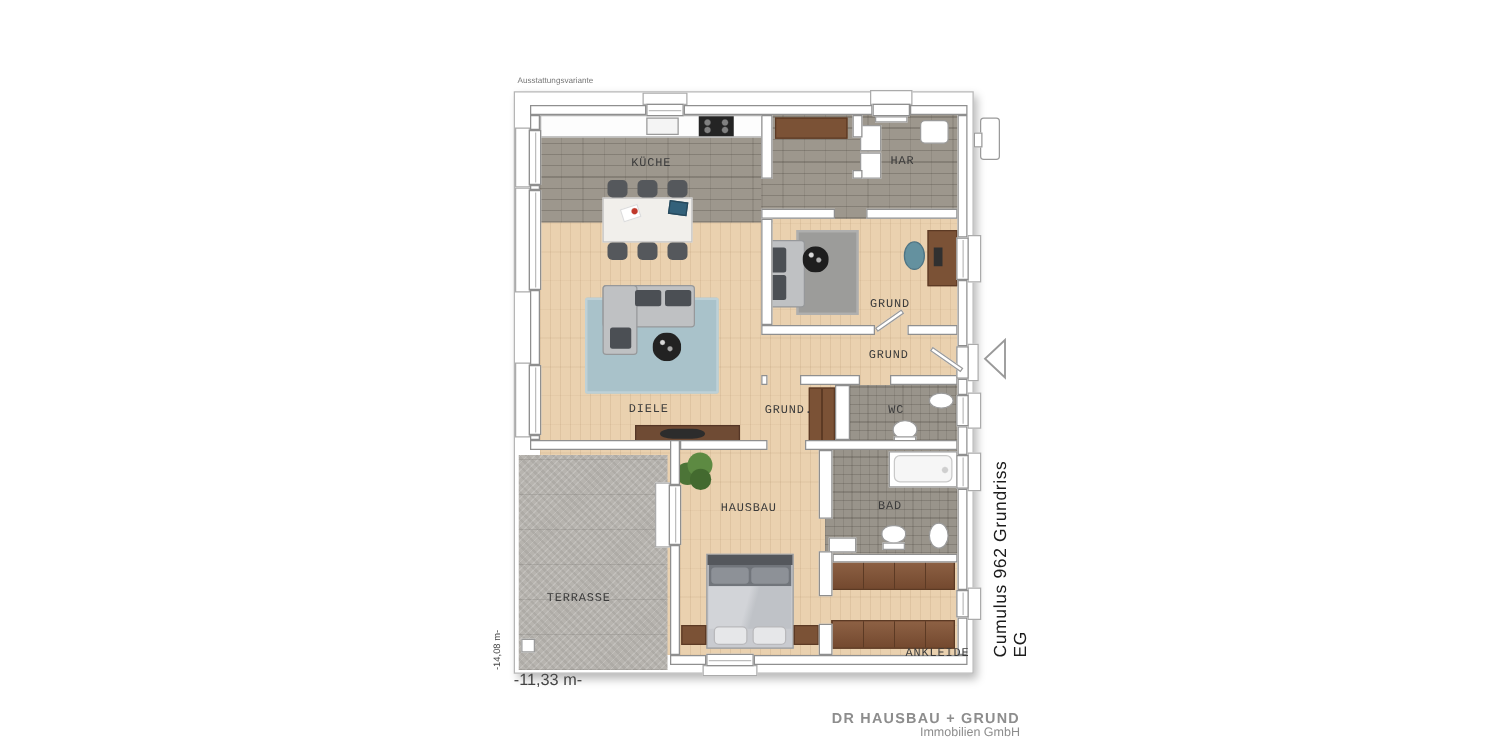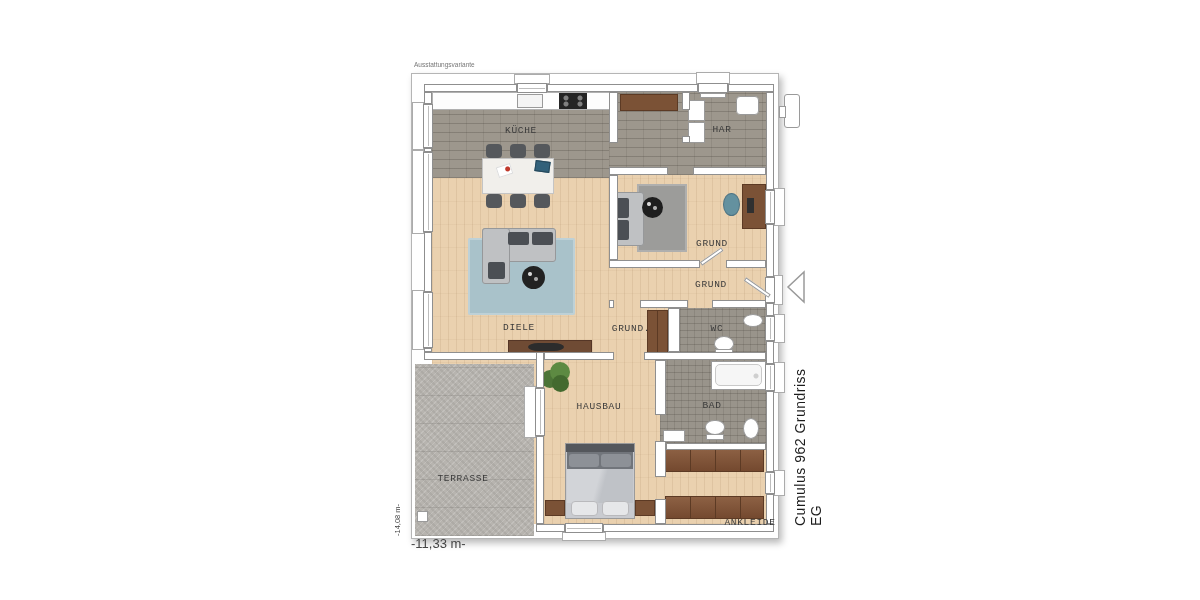--- a/index.html
+++ b/index.html
@@ -237,14 +237,18 @@
   <div class="rlabel" style="left:599px;top:406px;">HAUSBAU</div>
   <div class="rlabel" style="left:712px;top:405px;">BAD</div>
   <div class="rlabel" style="left:750px;top:486px;margin-top:36px;">ANKLEIDE</div>
   <div class="rlabel" style="left:463px;top:463px;margin-top:15px;">TERRASSE</div>
 
   <div class="abs annot vtext" style="left:792px;top:356px;height:170px;font-size:14px;color:#1c1c1c;letter-spacing:0.5px;">Cumulus 962 Grundriss EG</div>
 
   <div class="abs annot vtext" style="left:393px;top:488px;height:48px;font-size:7.5px;color:#444;">-14,08 m-</div>
   <div class="abs annot" style="left:411px;top:536px;font-size:13px;color:#444;">-11,33 m-</div>
 
+  <div class="abs annot" style="left:616px;top:569px;width:200px;text-align:right;color:#8d8d8d;">
+    <div style="font-size:11.5px;font-weight:bold;letter-spacing:1px;">DR HAUSBAU + GRUND</div>
+    <div style="font-size:10px;">Immobilien GmbH</div>
+  </div>
 
 </div>
 
 </body></html>

